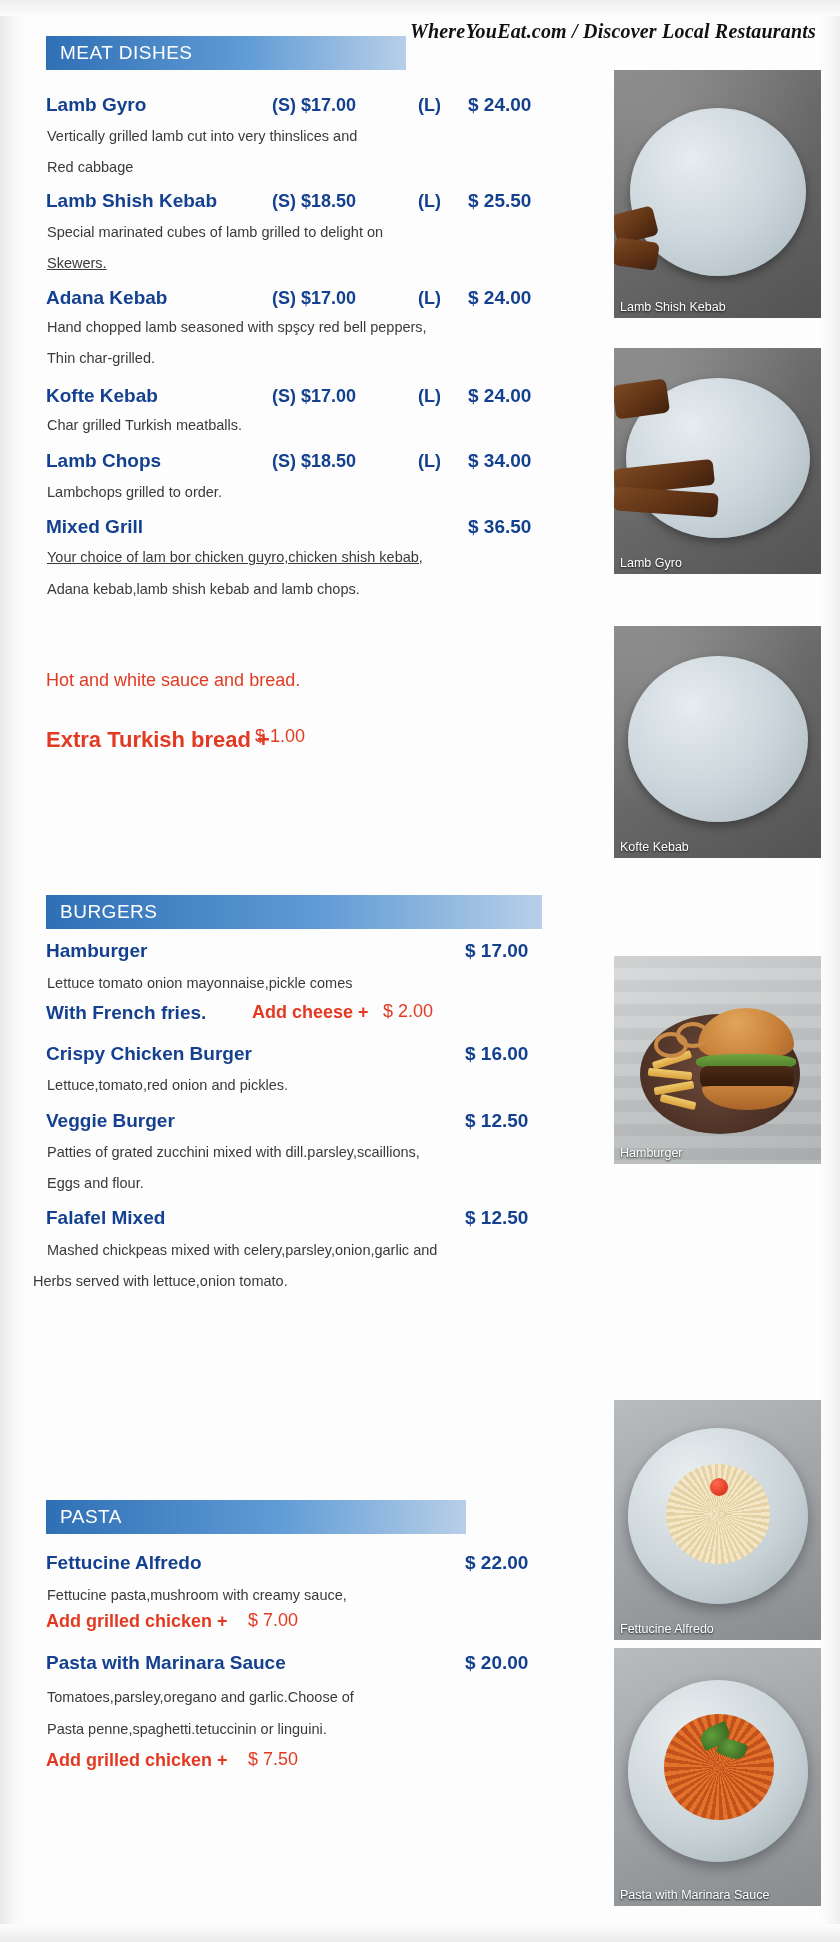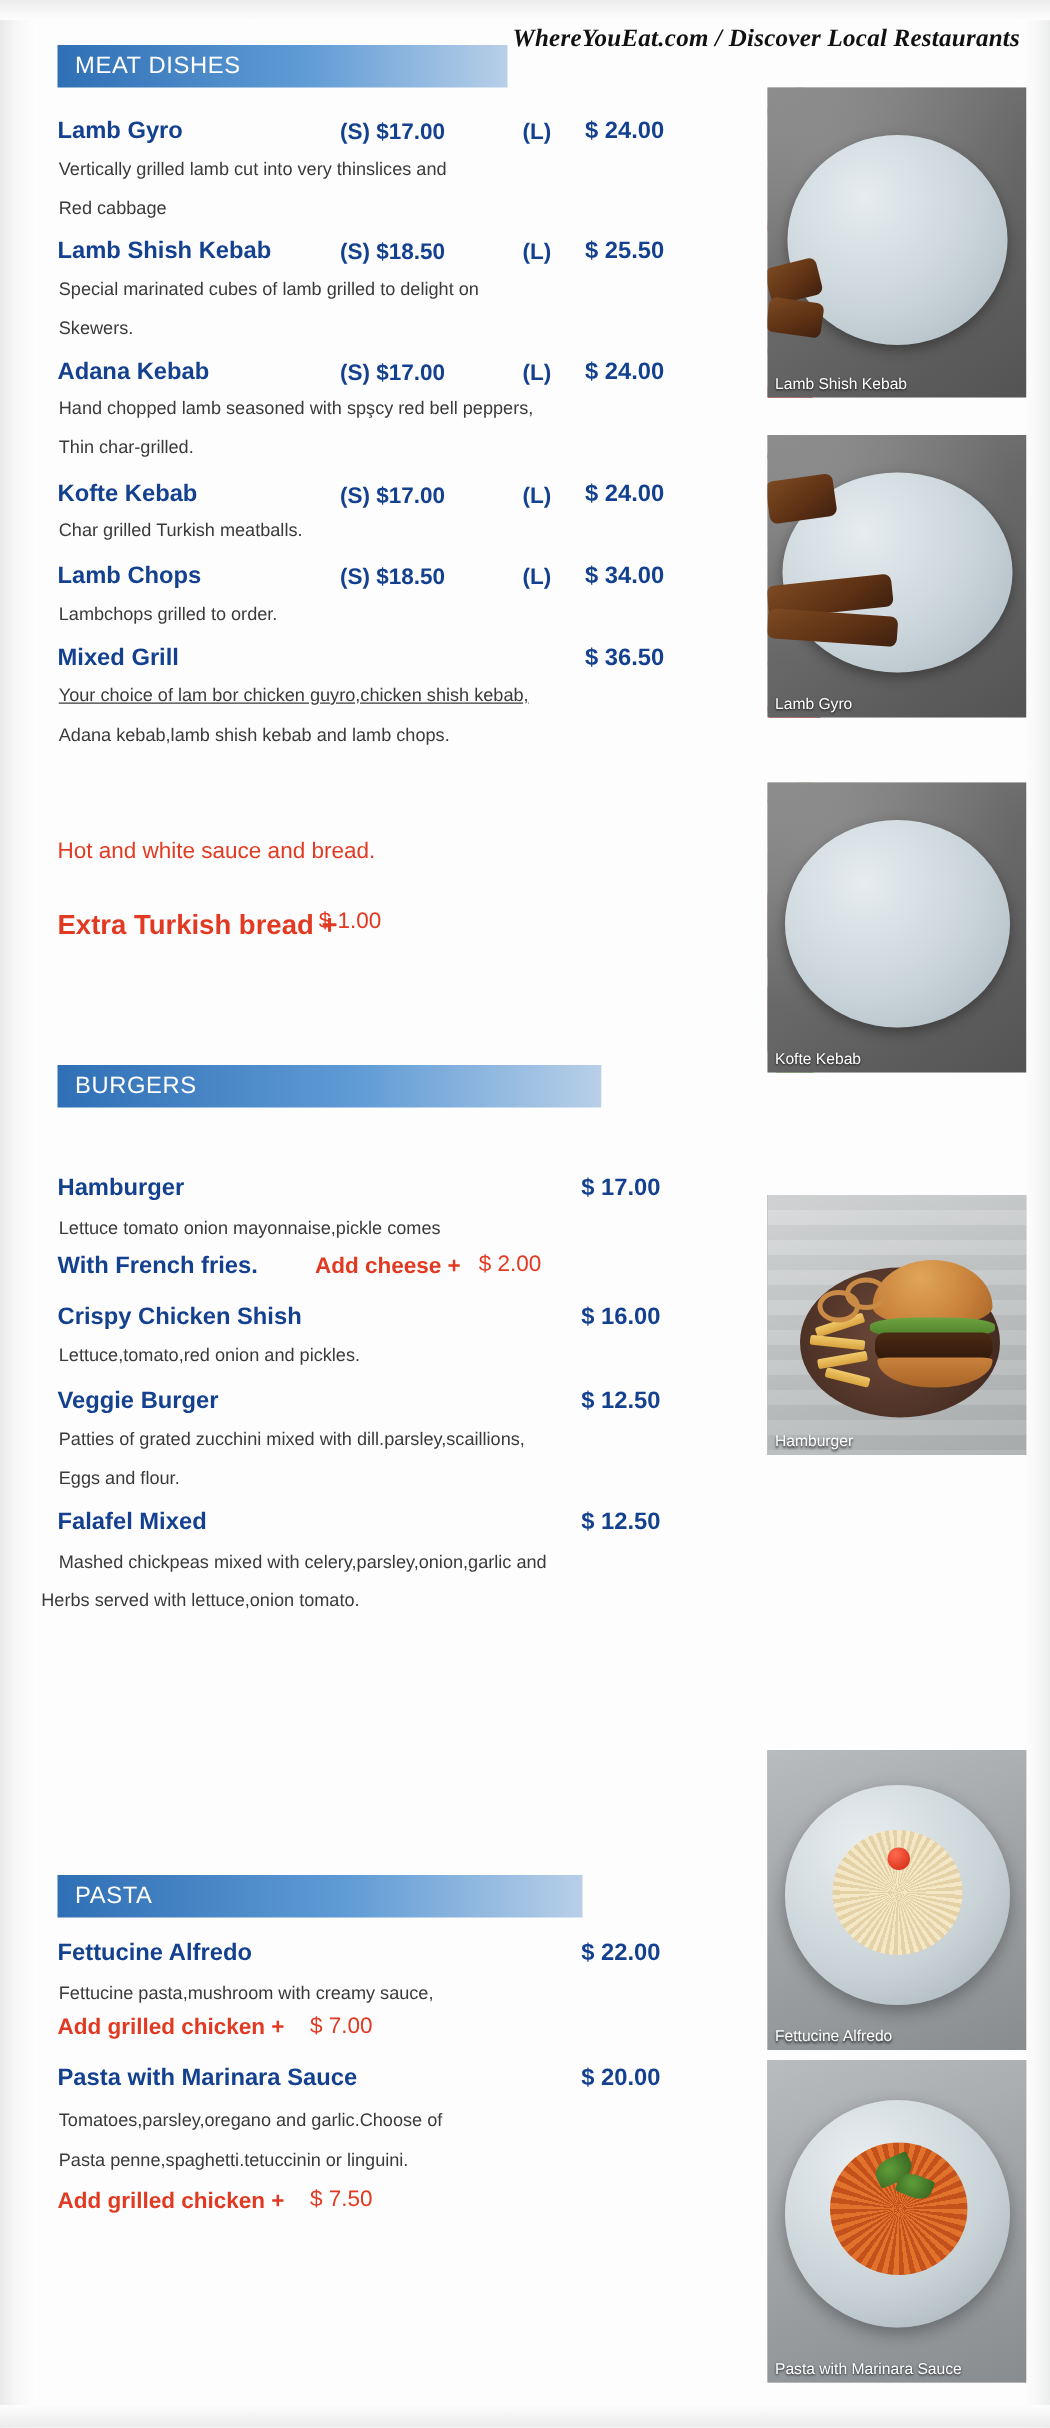--- a/index.html
+++ b/index.html
@@ -264,21 +264,21 @@
   <div class="size-tag" style="left:418px; top:95px;">(L)</div>
   <div class="price" style="left:468px; top:94px;">$ 24.00</div>
   <div class="desc" style="left:47px; top:129px;">Vertically grilled lamb cut into very thinslices and</div>
   <div class="desc" style="left:47px; top:160px;">Red cabbage</div>
 
   <div class="item-name" style="left:46px; top:190px;">Lamb Shish Kebab</div>
   <div class="size-tag" style="left:272px; top:191px;">(S) $18.50</div>
   <div class="size-tag" style="left:418px; top:191px;">(L)</div>
   <div class="price" style="left:468px; top:190px;">$ 25.50</div>
   <div class="desc" style="left:47px; top:225px;">Special marinated cubes of lamb grilled to delight on</div>
-  <div class="desc" style="left:47px; top:256px;">Skewers.</div>
+  <div class="desc" style="left:47px; top:256px;text-decoration:underline;">Skewers.</div>
 
   <div class="item-name" style="left:46px; top:287px;">Adana Kebab</div>
   <div class="size-tag" style="left:272px; top:288px;">(S) $17.00</div>
   <div class="size-tag" style="left:418px; top:288px;">(L)</div>
   <div class="price" style="left:468px; top:287px;">$ 24.00</div>
   <div class="desc" style="left:47px; top:320px;">Hand chopped lamb seasoned with spşcy red bell peppers,</div>
   <div class="desc" style="left:47px; top:351px;">Thin char-grilled.</div>
 
   <div class="item-name" style="left:46px; top:385px;">Kofte Kebab</div>
   <div class="size-tag" style="left:272px; top:386px;">(S) $17.00</div>
@@ -294,33 +294,33 @@
 
   <div class="item-name" style="left:46px; top:516px;">Mixed Grill</div>
   <div class="price" style="left:468px; top:516px;">$ 36.50</div>
   <div class="desc" style="left:47px; top:550px;text-decoration:underline;">Your choice of lam bor chicken guyro,chicken shish kebab,</div>
   <div class="desc" style="left:47px; top:582px;">Adana kebab,lamb shish kebab and lamb chops.</div>
 
   <div class="note-red" style="left:46px; top:670px;">Hot and white sauce and bread.</div>
   <div class="note-red-bold" style="left:46px; top:727px;">Extra Turkish bread +</div>
   <div class="note-red" style="left:255px; top:726px;">$ 1.00</div>
 
-  <div class="section-band" style="left:46px; top:852px; width:435px;">
+  <div class="section-band" style="left:46px; top:895px; width:496px;">
     <span class="section-title">BURGERS</span>
   </div>
 
   <div class="item-name" style="left:46px; top:940px;">Hamburger</div>
   <div class="price" style="left:465px; top:940px;">$ 17.00</div>
   <div class="desc" style="left:47px; top:976px;">Lettuce tomato onion mayonnaise,pickle comes</div>
 
   <div class="item-name" style="left:46px; top:1002px;">With French fries.</div>
   <div class="addon-red" style="left:252px; top:1002px;">Add cheese +</div>
   <div class="note-red" style="left:383px; top:1001px;">$ 2.00</div>
 
-  <div class="item-name" style="left:46px; top:1043px;">Crispy Chicken Shish</div>
+  <div class="item-name" style="left:46px; top:1043px;">Crispy Chicken Burger</div>
   <div class="price" style="left:465px; top:1043px;">$ 16.00</div>
   <div class="desc" style="left:47px; top:1078px;">Lettuce,tomato,red onion and pickles.</div>
 
   <div class="item-name" style="left:46px; top:1110px;">Veggie Burger</div>
   <div class="price" style="left:465px; top:1110px;">$ 12.50</div>
   <div class="desc" style="left:47px; top:1145px;">Patties of grated zucchini mixed with dill.parsley,scaillions,</div>
   <div class="desc" style="left:47px; top:1176px;">Eggs and flour.</div>
 
   <div class="item-name" style="left:46px; top:1207px;">Falafel Mixed</div>
   <div class="price" style="left:465px; top:1207px;">$ 12.50</div>

